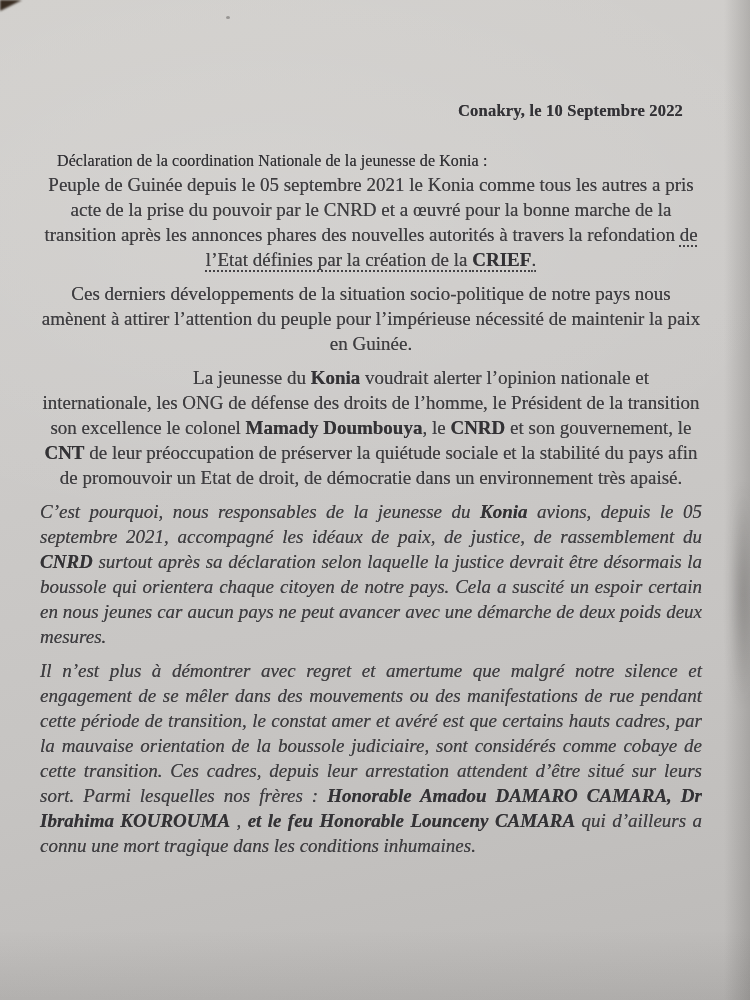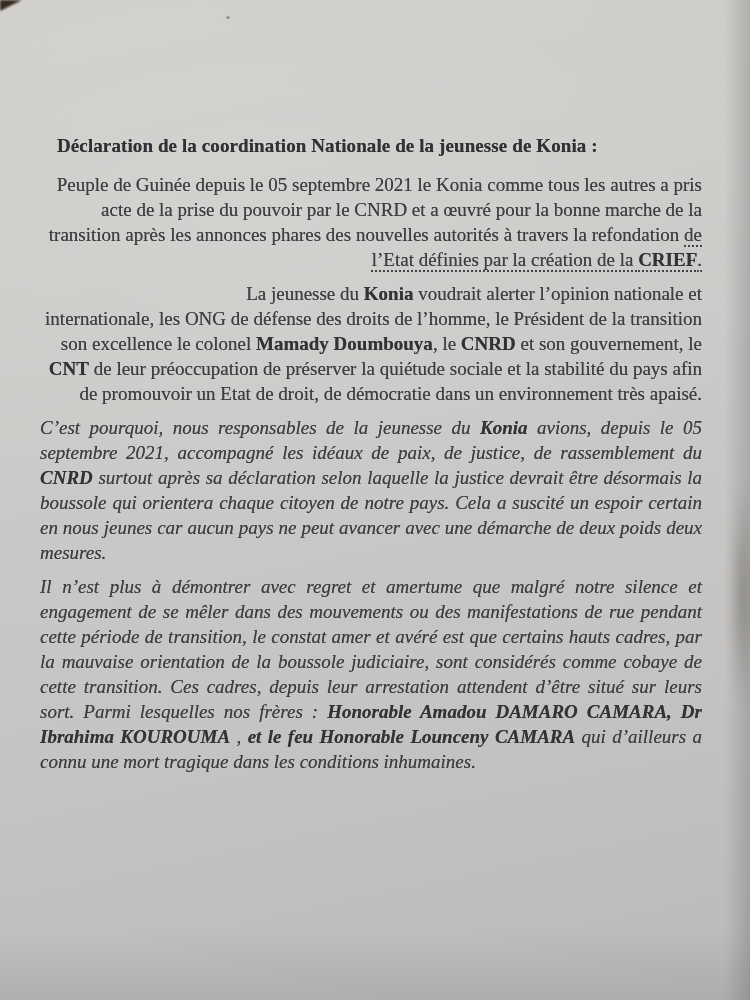--- a/index.html
+++ b/index.html
@@ -43,49 +43,51 @@
     position: absolute; top: 0; left: 0; width: 750px; height: 1000px;
     color: #3e3d40;
     text-shadow: 0 0 0.6px rgba(62,61,64,0.75);
   }
   .date-line {
     position: absolute; top: 101px; left: 458px;
     font-size: 16.5px; font-weight: bold; color: #333236;
     letter-spacing: 0.2px; white-space: nowrap;
   }
   .doc-title {
-    position: absolute; top: 135px; left: 57px;
-    font-size: 19px; font-weight: bold; color: #313034;
+    position: absolute; top: 152px; left: 57px;
+    font-size: 16px; font-weight: normal; color: #313034;
     letter-spacing: 0.1px; white-space: nowrap;
   }
   .paragraphs {
     position: absolute; top: 172px; left: 40px; width: 662px;
     font-size: 19px; line-height: 25px;
   }
-  .para { margin: 0 0 9px 0; text-align: right; }
+  .para { margin: 0 0 9px 0; text-align: center; }
   .para.justify { text-align: justify; font-style: italic; }
   .para .b { font-weight: bold; color: #333235; }
   .para .u {
     text-decoration: underline dotted 1.6px rgba(62,61,64,0.85);
     text-underline-offset: 4px;
   }
 </style>
 </head>
 <body>
 
 <div class="photo">
   <div class="corner-shadow"></div>
   <div class="speck"></div>
 
   <div class="content">
+    <div class="date-line">Conakry, le 10 Septembre 2022</div>
 
     <div class="doc-title">Déclaration de la coordination Nationale de la jeunesse de Konia :</div>
 
     <div class="paragraphs">
         <p class="para"><span class="">Peuple de Guinée depuis le 05 septembre 2021 le Konia comme tous les autres a pris acte de la prise du pouvoir par le CNRD et a œuvré pour la bonne marche de la transition après les annonces phares des nouvelles autorités à travers la refondation </span><span class="u">de l’Etat définies par la création de la </span><span class="b u">CRIEF</span><span class="u">.</span></p>
+        <p class="para"><span class="">Ces derniers développements de la situation socio-politique de notre pays nous amènent à attirer l’attention du peuple pour l’impérieuse nécessité de maintenir la paix en Guinée.</span></p>
         <p class="para" style="text-indent: 100px;"><span class="">La jeunesse du </span><span class="b ">Konia</span><span class=""> voudrait alerter l’opinion nationale et internationale, les ONG de défense des droits de l’homme, le Président de la transition son excellence le colonel </span><span class="b ">Mamady Doumbouya</span><span class="">, le </span><span class="b ">CNRD</span><span class=""> et son gouvernement, le </span><span class="b ">CNT</span><span class=""> de leur préoccupation de préserver la quiétude sociale et la stabilité du pays afin de promouvoir un Etat de droit, de démocratie dans un environnement très apaisé.</span></p>
         <p class="para justify"><span class="">C’est pourquoi, nous responsables de la jeunesse du </span><span class="b ">Konia</span><span class=""> avions, depuis le 05 septembre 2021, accompagné les idéaux de paix, de justice, de rassemblement du </span><span class="b ">CNRD</span><span class=""> surtout après sa déclaration selon laquelle la justice devrait être désormais la boussole qui orientera chaque citoyen de notre pays. Cela a suscité un espoir certain en nous jeunes car aucun pays ne peut avancer avec une démarche de deux poids deux mesures.</span></p>
         <p class="para justify"><span class="">Il n’est plus à démontrer avec regret et amertume que malgré notre silence et engagement de se mêler dans des mouvements ou des manifestations de rue pendant cette période de transition, le constat amer et avéré est que certains hauts cadres, par la mauvaise orientation de la boussole judiciaire, sont considérés comme cobaye de cette transition. Ces cadres, depuis leur arrestation attendent d’être situé sur leurs sort. Parmi lesquelles nos frères : </span><span class="b ">Honorable Amadou DAMARO CAMARA,</span><span class=""> </span><span class="b ">Dr Ibrahima KOUROUMA</span><span class=""> , </span><span class="b ">et le feu Honorable Lounceny CAMARA</span><span class=""> qui d’ailleurs a connu une mort tragique dans les conditions inhumaines.</span></p>
       </div>
   </div>
 
   <div class="smudge-right"></div>
   <div class="vignette-right"></div>
   <div class="vignette-bottom"></div>
 </div>

